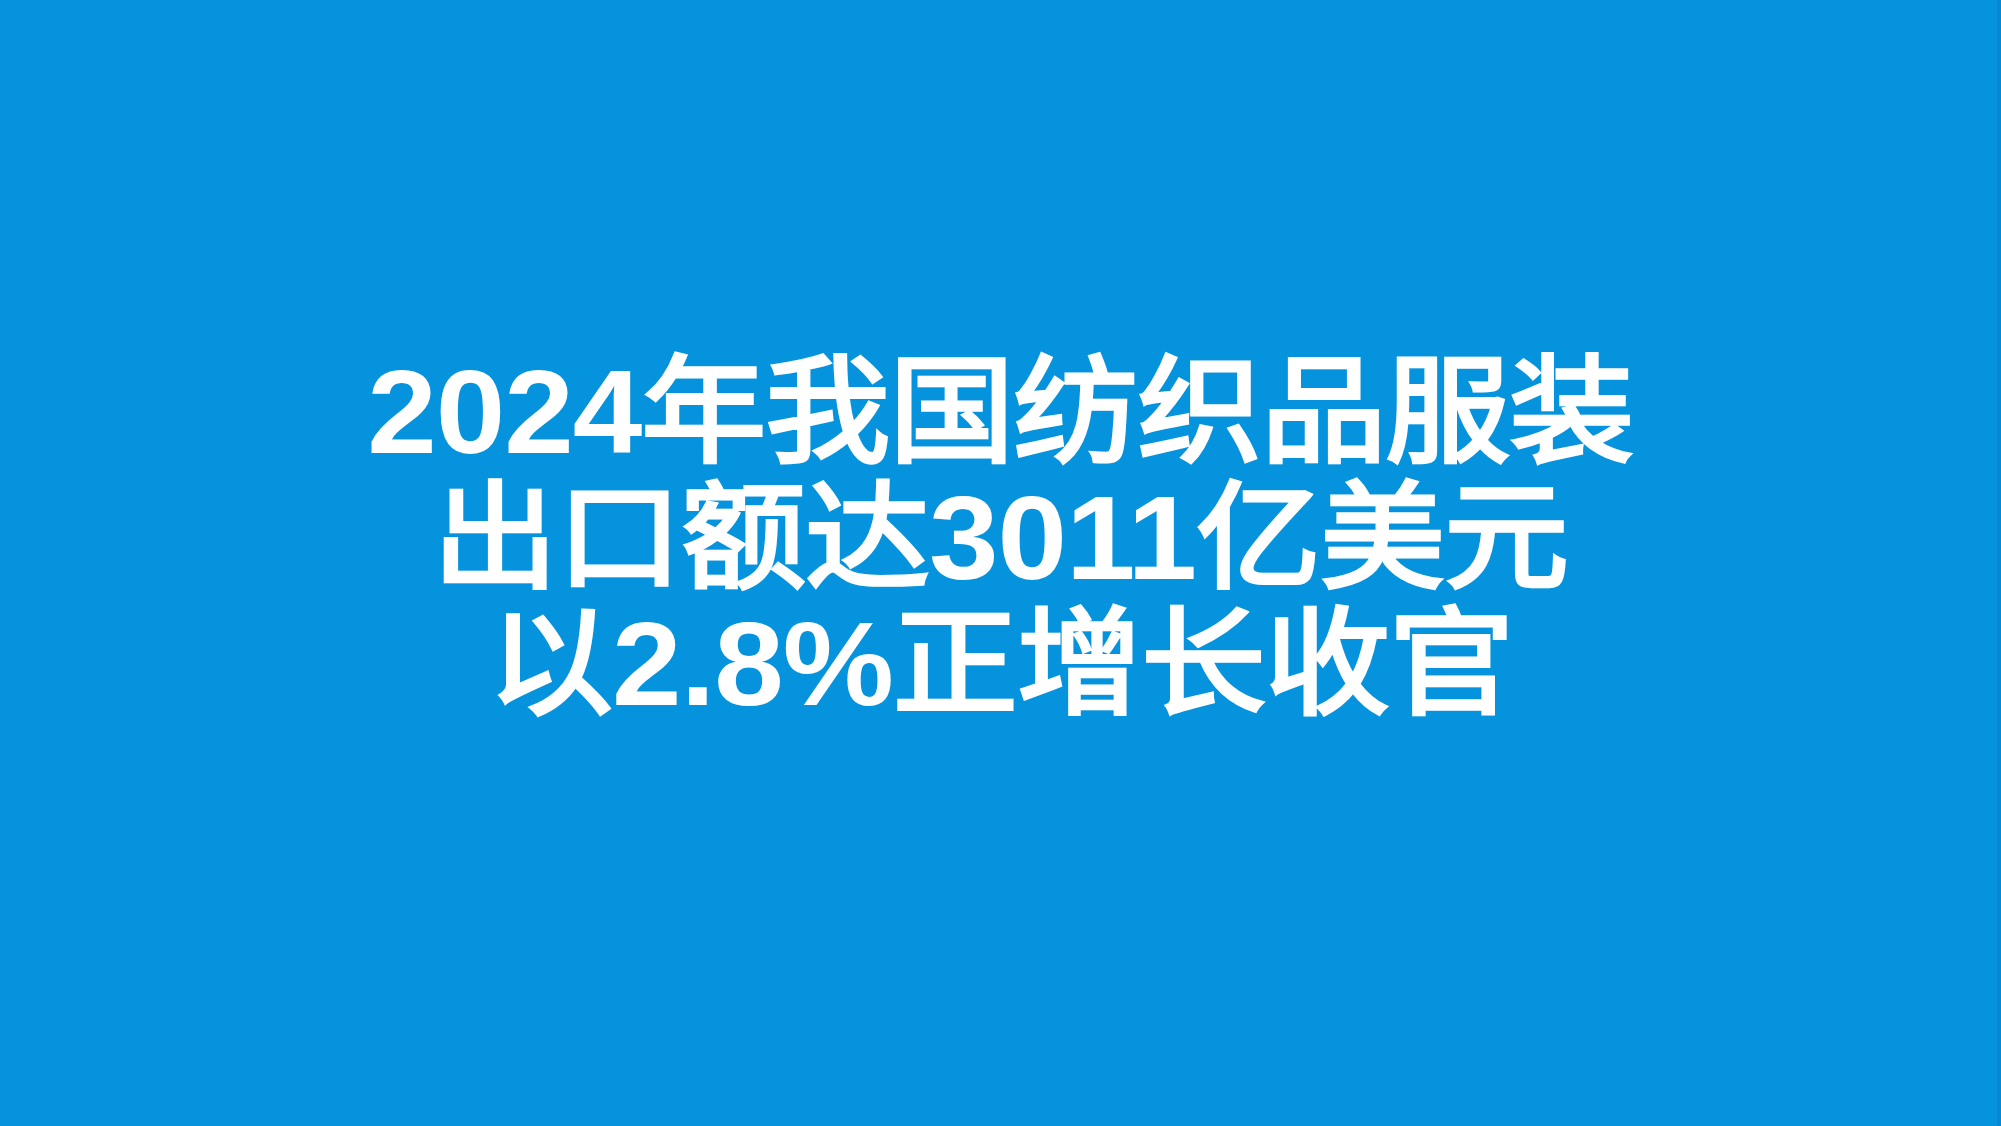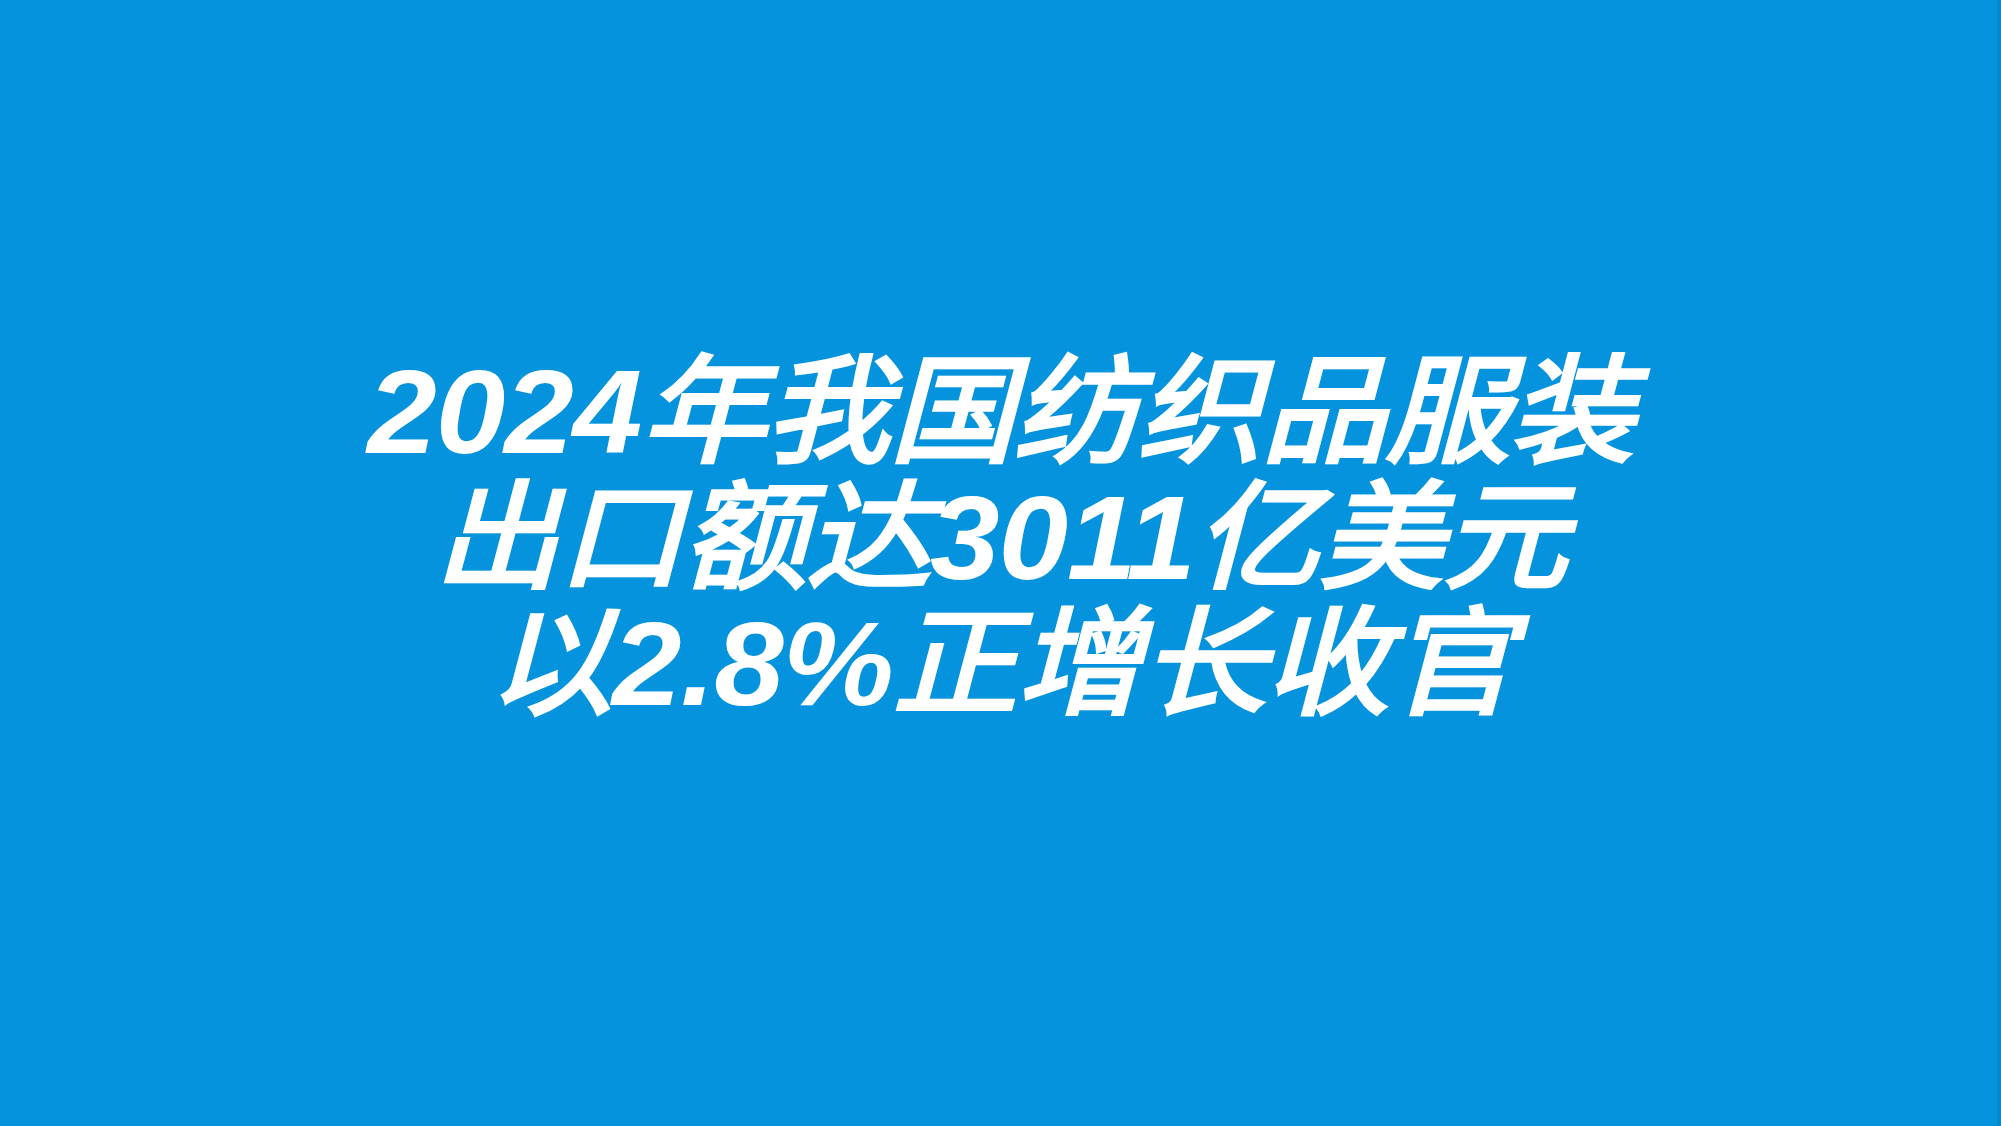--- a/index.html
+++ b/index.html
@@ -9,21 +9,20 @@
     background: #ffffff;
   }
 
   .canvas {
     position: relative;
     width: 2001px;
     height: 1126px;
     overflow: hidden;
     background-color: #0593de;
     font-family: "Liberation Sans", "DejaVu Sans", sans-serif;
-    font-style: italic;
     -webkit-font-smoothing: antialiased;
   }
 
   
   .edge-right {
     position: absolute;
     top: 0;
     right: 0;
     width: 4px;
     height: 100%;

